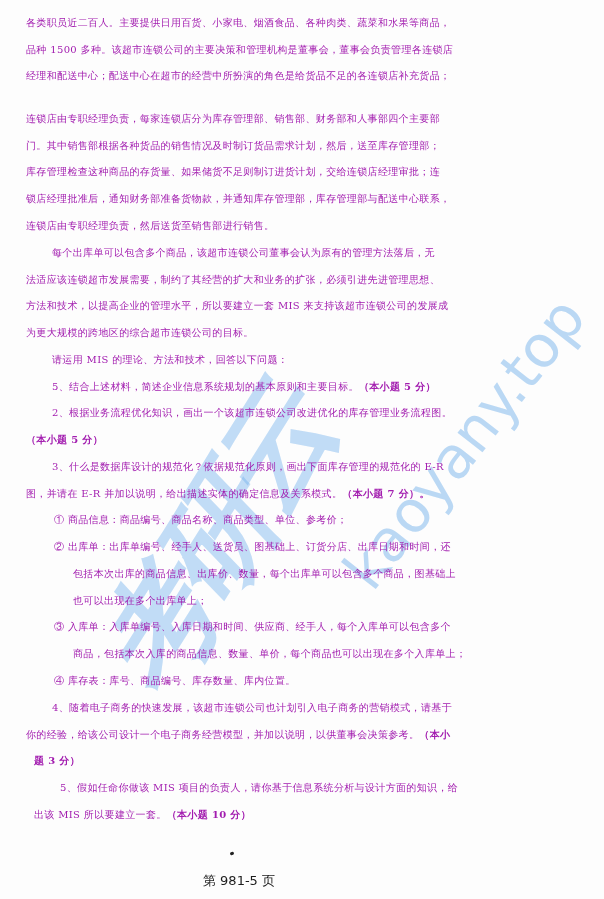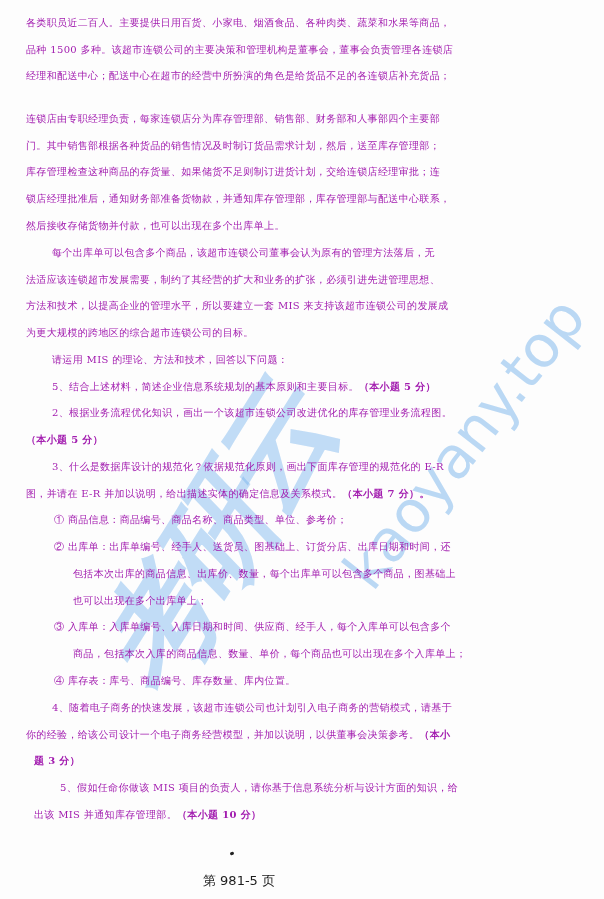--- a/index.html
+++ b/index.html
@@ -93,21 +93,21 @@
 
   <div class="content">
 
     <div class="line" style="top:14px">各类职员近二百人。主要提供日用百货、小家电、烟酒食品、各种肉类、蔬菜和水果等商品，</div>
     <div class="line" style="top:41px">品种 1500 多种。该超市连锁公司的主要决策和管理机构是董事会，董事会负责管理各连锁店</div>
     <div class="line" style="top:67px">经理和配送中心；配送中心在超市的经营中所扮演的角色是给货品不足的各连锁店补充货品；</div>
     <div class="line" style="top:110px">连锁店由专职经理负责，每家连锁店分为库存管理部、销售部、财务部和人事部四个主要部</div>
     <div class="line" style="top:137px">门。其中销售部根据各种货品的销售情况及时制订货品需求计划，然后，送至库存管理部；</div>
     <div class="line" style="top:163px">库存管理检查这种商品的存货量、如果储货不足则制订进货计划，交给连锁店经理审批；连</div>
     <div class="line" style="top:190px">锁店经理批准后，通知财务部准备货物款，并通知库存管理部，库存管理部与配送中心联系，</div>
-    <div class="line" style="top:217px">然后接收存储货物并付款，也可以出现在多个出库单上。</div>
+    <div class="line" style="top:217px">连锁店由专职经理负责，然后送货至销售部进行销售。</div>
 
     <div class="line indent1" style="top:244px">每个出库单可以包含多个商品，该超市连锁公司董事会认为原有的管理方法落后，无</div>
     <div class="line" style="top:271px">法适应该连锁超市发展需要，制约了其经营的扩大和业务的扩张，必须引进先进管理思想、</div>
     <div class="line" style="top:297px">方法和技术，以提高企业的管理水平，所以要建立一套 MIS 来支持该超市连锁公司的发展成</div>
     <div class="line" style="top:324px">为更大规模的跨地区的综合超市连锁公司的目标。</div>
 
     <div class="line indent1" style="top:351px">请运用 MIS 的理论、方法和技术，回答以下问题：</div>
 
     <div class="line indent1" style="top:378px">
       <span>5、结合上述材料，简述企业信息系统规划的基本原则和主要目标。</span><span class="bold">（本小题 5 分）</span>
@@ -129,19 +129,19 @@
     <div class="line indent-sub" style="top:672px">④ 库存表：库号、商品编号、库存数量、库内位置。</div>
 
     <div class="line indent1" style="top:699px">4、随着电子商务的快速发展，该超市连锁公司也计划引入电子商务的营销模式，请基于</div>
     <div class="line" style="top:726px">
       <span>你的经验，给该公司设计一个电子商务经营模型，并加以说明，以供董事会决策参考。</span><span class="bold">（本小</span>
     </div>
     <div class="line bold" style="top:752px; left:34px">题 3 分）</div>
 
     <div class="line indent2" style="top:779px; left:60px">5、假如任命你做该 MIS 项目的负责人，请你基于信息系统分析与设计方面的知识，给</div>
     <div class="line" style="top:806px; left:34px">
-      <span>出该 MIS 并通知库存管理部。</span><span class="bold">（本小题 10 分）</span>
+      <span>出该 MIS 所以要建立一套。</span><span class="bold">（本小题 10 分）</span>
     </div>
   </div>
 
   <div class="speck"></div>
   <div class="page-num">第 981-5 页</div>
 </div>
 
 </body></html>

